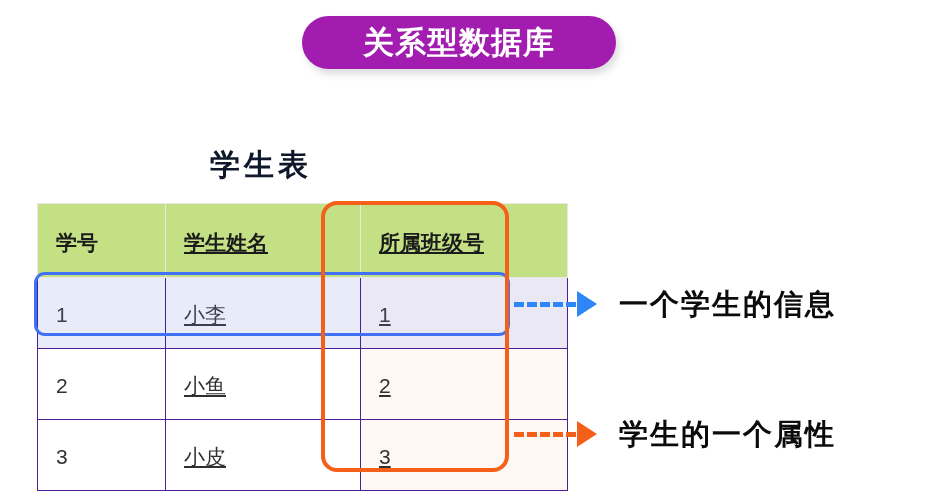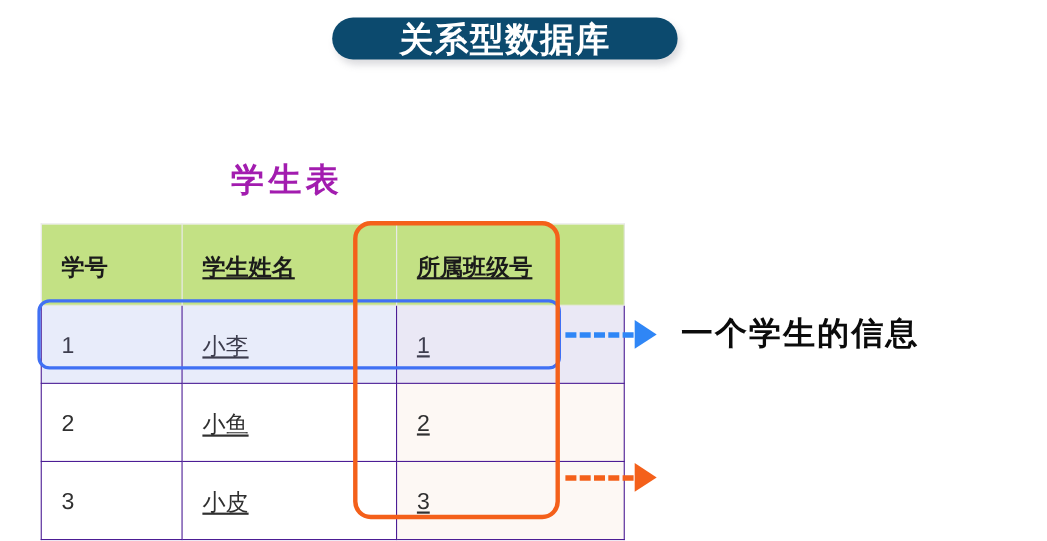--- a/index.html
+++ b/index.html
@@ -14,22 +14,22 @@
     overflow: hidden;
     position: relative;
   }
 
   
   #title-badge {
     position: absolute;
     left: 302px;
     top: 16px;
     width: 314px;
-    height: 38px;
-    background: #0c4a6e;
+    height: 53px;
+    background: #a21caf;
     border-radius: 27px;
     box-shadow: 3px 5px 7px rgba(140,140,150,0.30);
     display: flex;
     align-items: center;
     justify-content: center;
   }
   #title-badge .badge-text {
     color: #ffffff;
     font-size: 31px;
     font-weight: 700;
@@ -37,21 +37,21 @@
     line-height: 1;
   }
 
   
   #table-title {
     position: absolute;
     left: 210px;
     top: 150px;
     font-size: 30px;
     font-weight: 700;
-    color: #a21caf;
+    color: #0f172a;
     letter-spacing: 4px;
     line-height: 1;
     white-space: nowrap;
   }
 
   
   #student-table {
     position: absolute;
     left: 37px;
     top: 203px;
@@ -188,13 +188,14 @@
 
 <div class="annotation" id="annotation-row">
   <span class="ann-dash"></span>
   <span class="ann-head"></span>
   <span class="ann-label">一个学生的信息</span>
 </div>
 
 <div class="annotation" id="annotation-col">
   <span class="ann-dash"></span>
   <span class="ann-head"></span>
+  <span class="ann-label">学生的一个属性</span>
 </div>
 
 </body></html>

